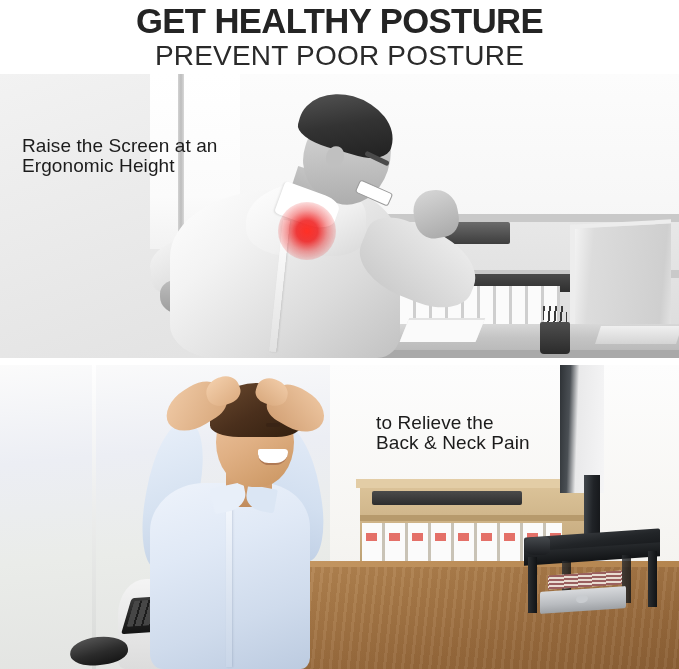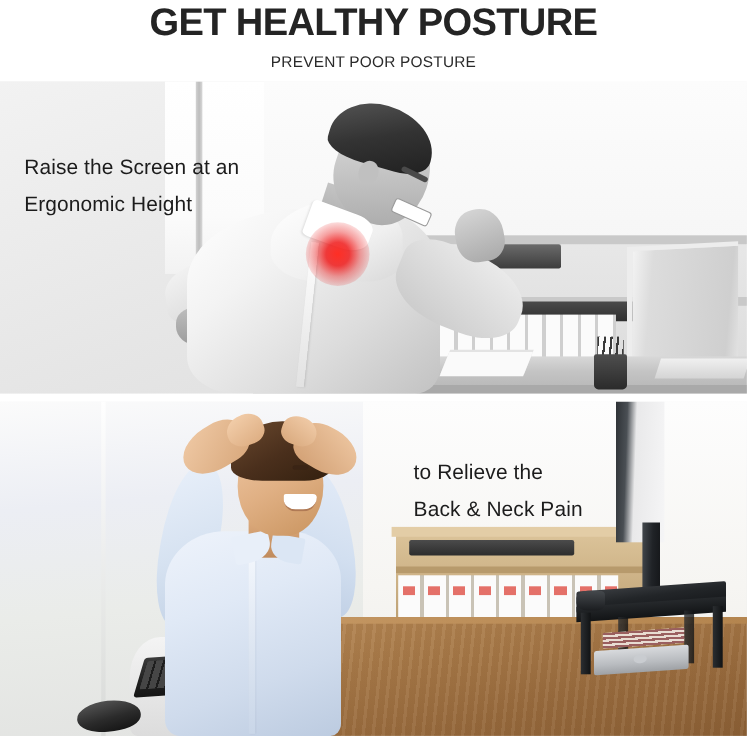--- a/index.html
+++ b/index.html
@@ -30,21 +30,21 @@
     font-size: 35px;
     font-weight: bold;
     letter-spacing: -0.6px;
     color: #242424;
     line-height: 37px;
     margin: 0;
     transform: scaleX(0.99);
     font-stretch: condensed;
   }
   .subhead {
-    font-size: 14px;
+    font-size: 28px;
     font-weight: normal;
     letter-spacing: 0.2px;
     color: #2a2a2a;
     line-height: 28px;
     margin: 0;
     padding-top: 3px;
   }
 
   
   .panel {
@@ -463,21 +463,21 @@
     position: absolute; left: 576px; top: 230px; width: 12px; height: 8px;
     background: #c9ccd0;
     border-radius: 50%;
     transform: skewY(-4deg);
   }
 
   
   .caption {
     position: absolute;
     font-size: 19px;
-    line-height: 34px;
+    line-height: 20px;
     color: #1c1c1c;
     font-weight: normal;
     white-space: pre-line;
     letter-spacing: 0.1px;
   }
   .caption-top { left: 22px; top: 62px; }
   .caption-bottom { left: 376px; top: 48px; }
 </style>
 </head>
 <body>

